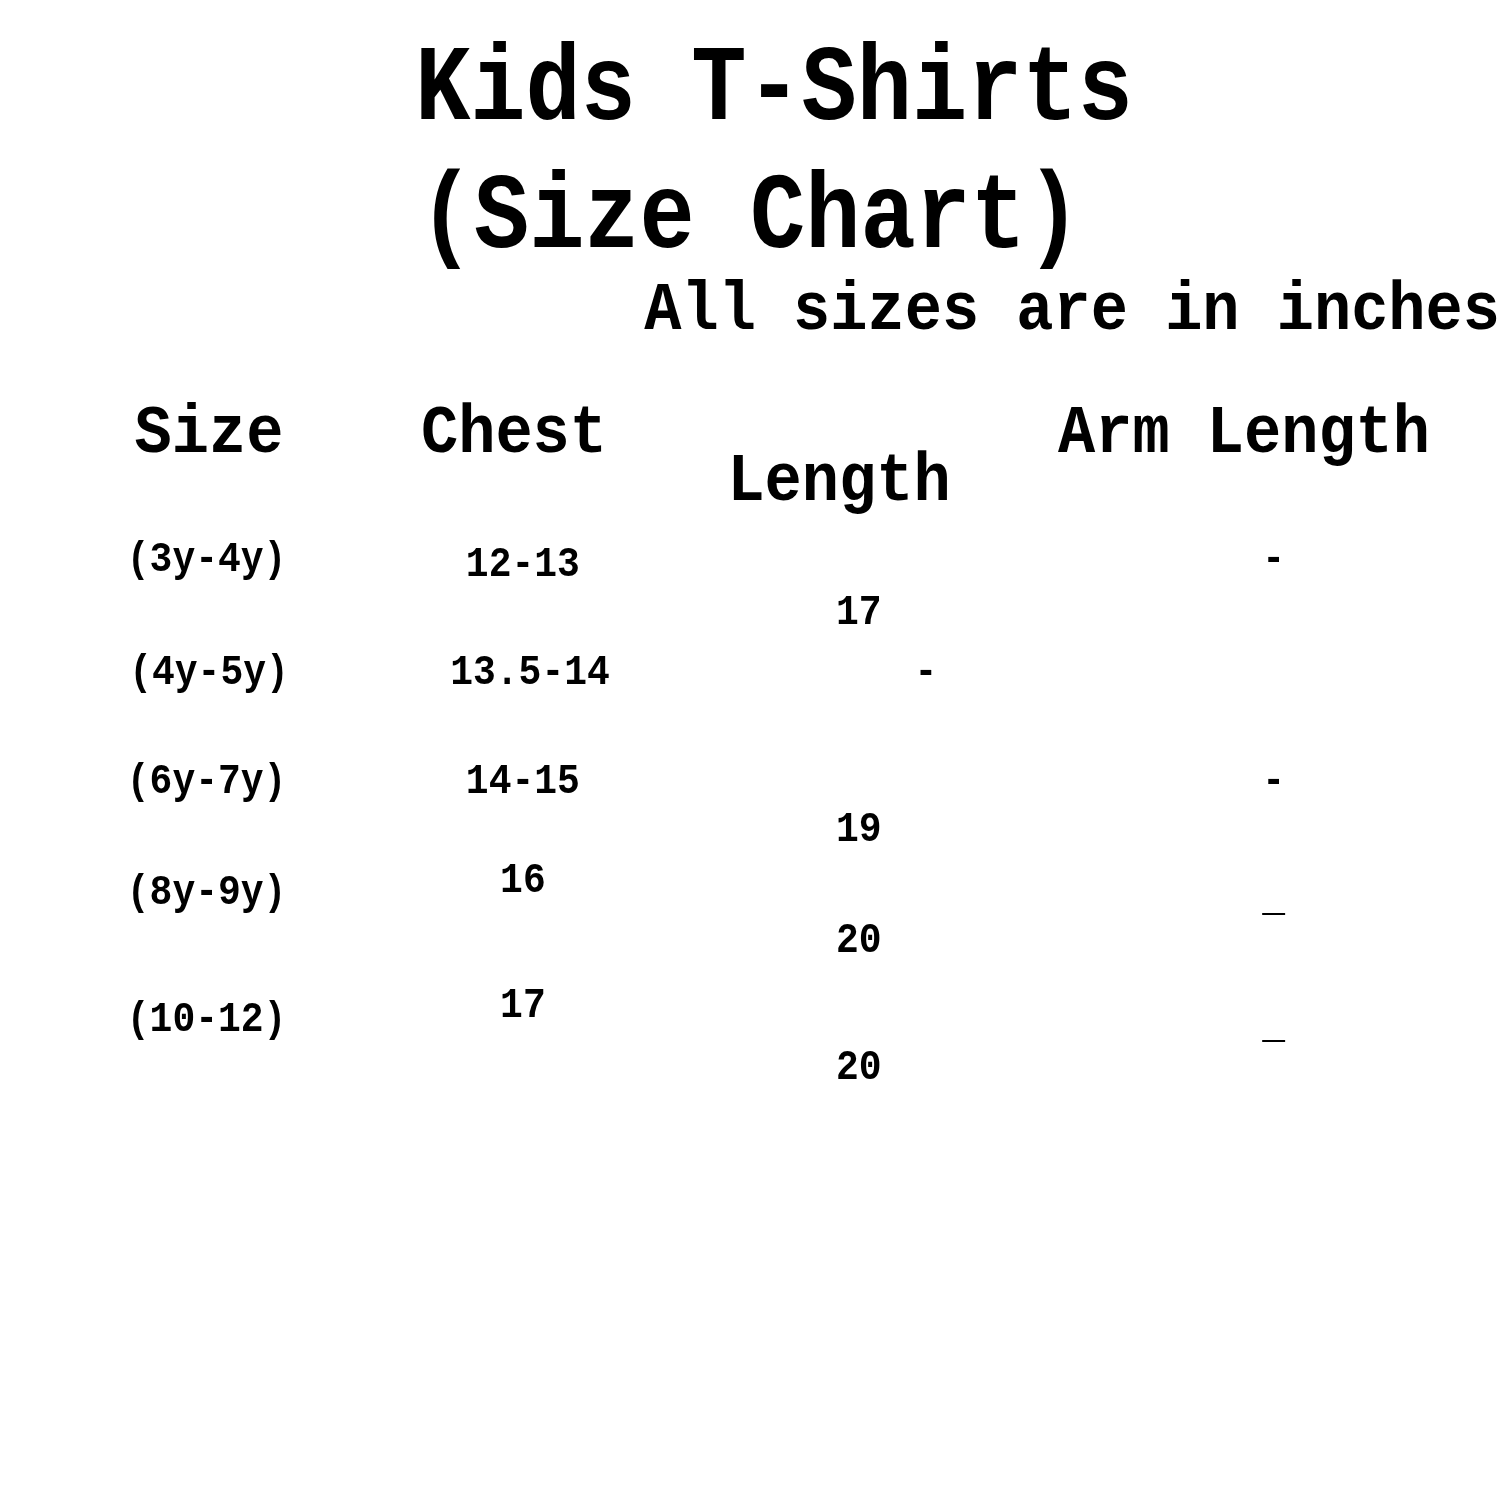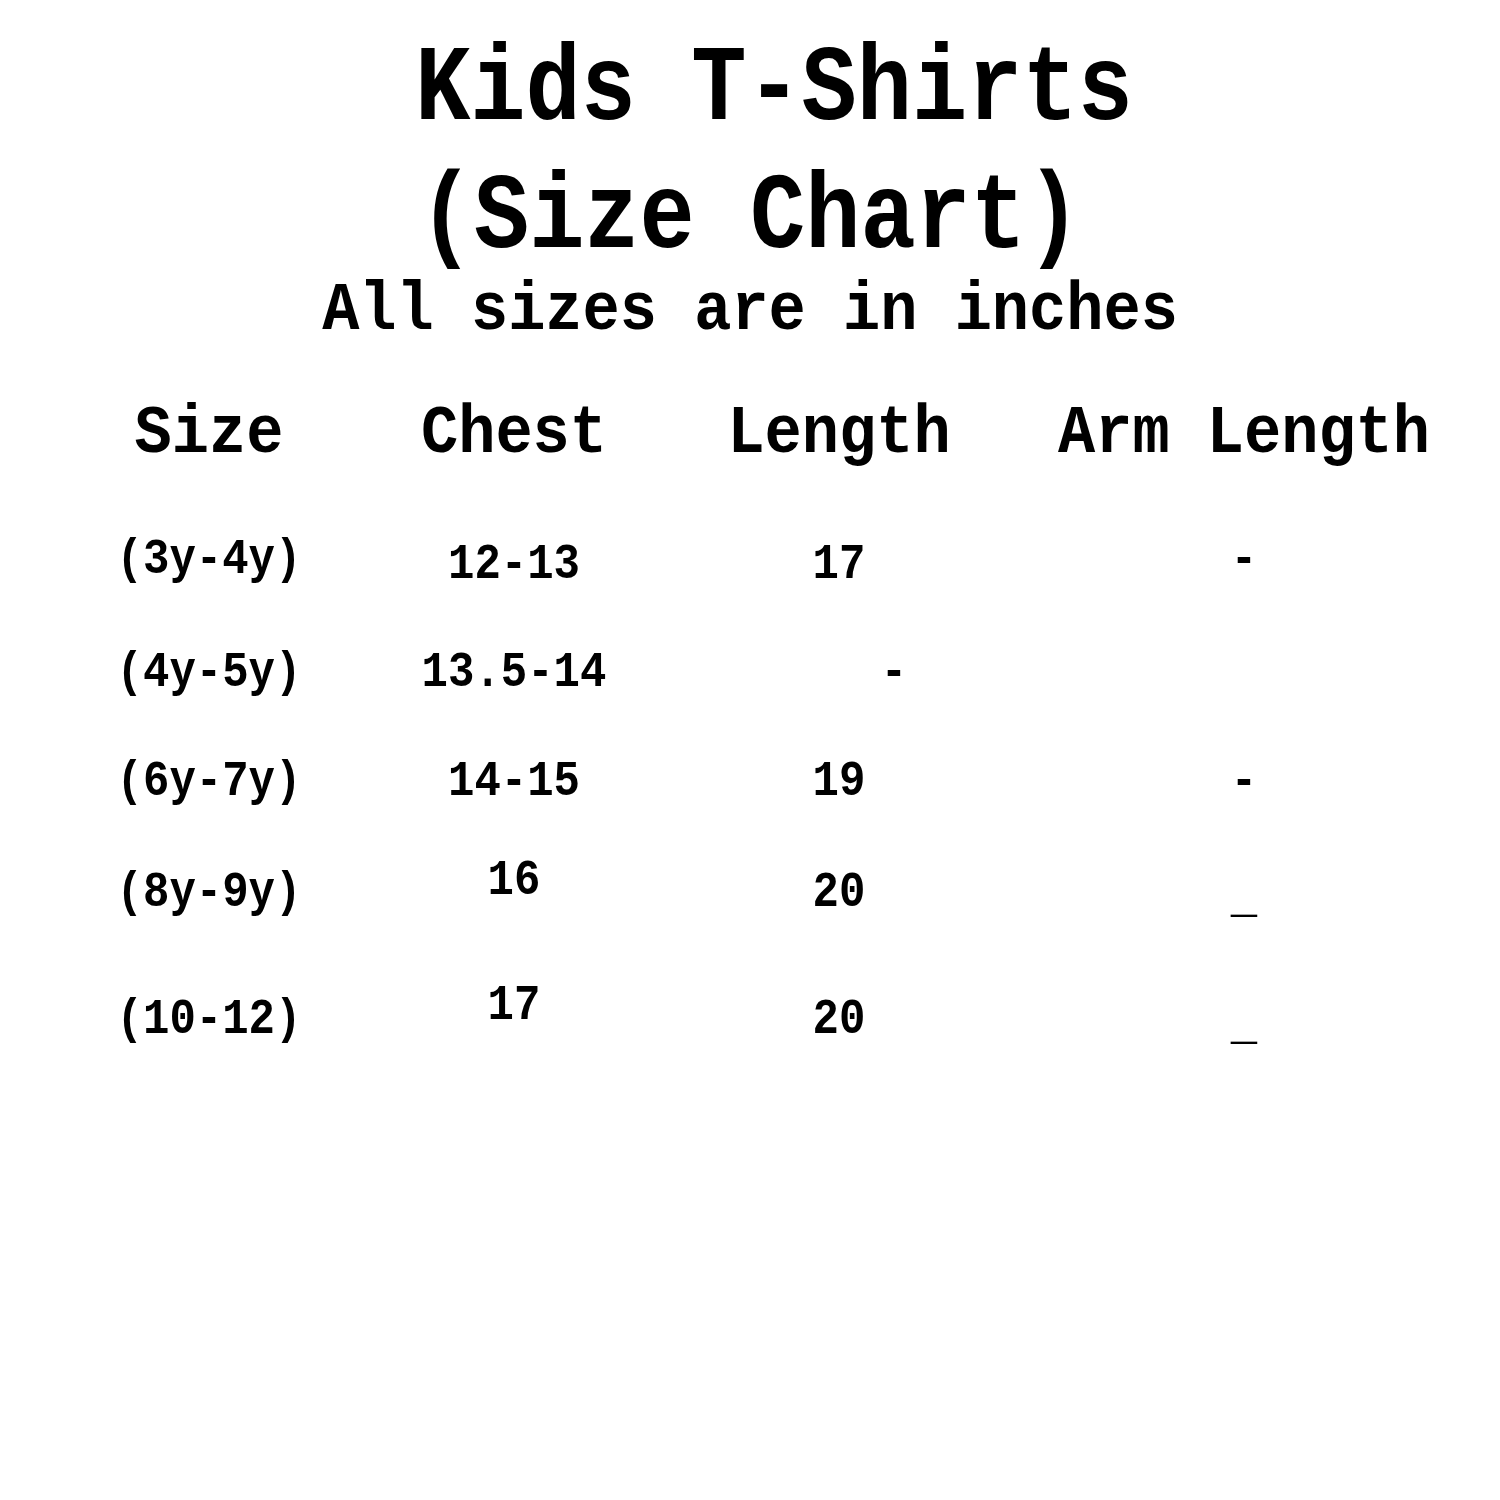--- a/index.html
+++ b/index.html
@@ -29,44 +29,44 @@
     line-height: 120px;
   }
   .title-line .stretch { transform: scaleY(1.16); }
   .t1 { top: 32px; padding-left: 24px; }
   .t2 { top: 160px; }
   .note-line {
     position: absolute;
     top: 272px;
     left: 0;
     width: 100%;
-    text-align: center;
+    text-align: right;
     font-size: 62px;
     line-height: 80px;
   }
   .trow {
     position: absolute;
     left: 0;
     width: 1500px;
     display: flex;
     padding-left: 54px;
     box-sizing: border-box;
     line-height: 90px;
   }
   .thead { font-size: 62px; top: 390px; }
-  .tbody-row { font-size: 44px; }
+  .tbody-row { font-size: 38px; gap: 16px; }
   .r1 { top: 515px; }
   .r2 { top: 628px; }
   .r3 { top: 737px; }
   .r4 { top: 848px; }
   .r5 { top: 975px; }
   .cell { text-align: center; }
   .c-size   { width: 310px; }
   .c-chest  { width: 300px; font-family: Liberation Mono, monospace; }
-  .c-length { width: 350px; }
+  .c-length { width: 350px; margin-top: 48px; }
   .c-arm    { width: 460px; }
   .stretch { position: relative; }
   
   .r1 .c-chest .stretch, .r1 .c-length .stretch { top: 5px; }
   .r4 .c-chest .stretch { top: -12px; }
   .r5 .c-chest .stretch { top: -14px; }
   .r4 .c-arm .stretch, .r5 .c-arm .stretch { top: 6px; }
 </style>
 </head>
 <body>

